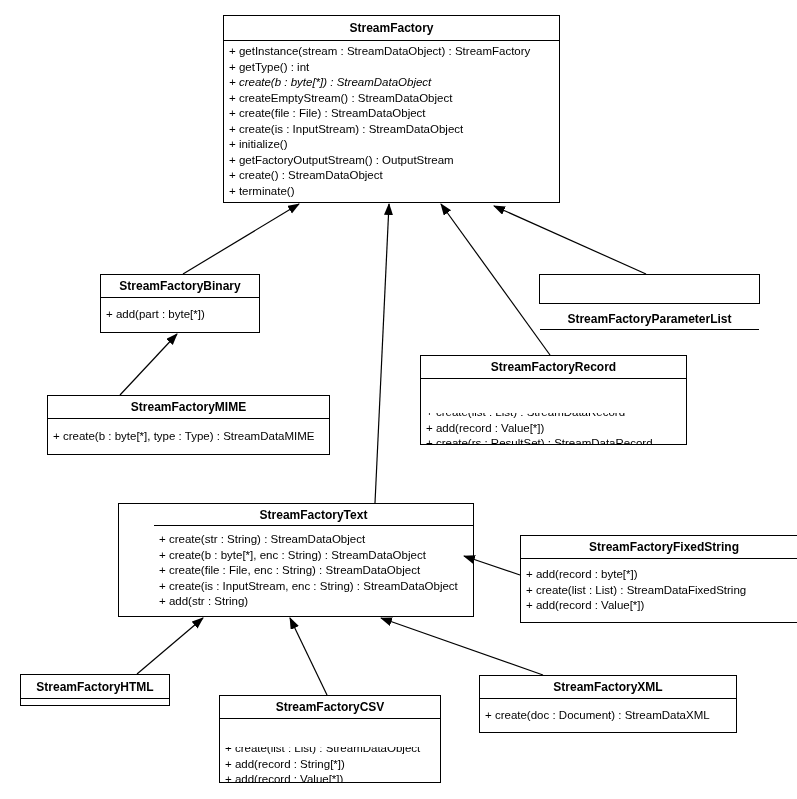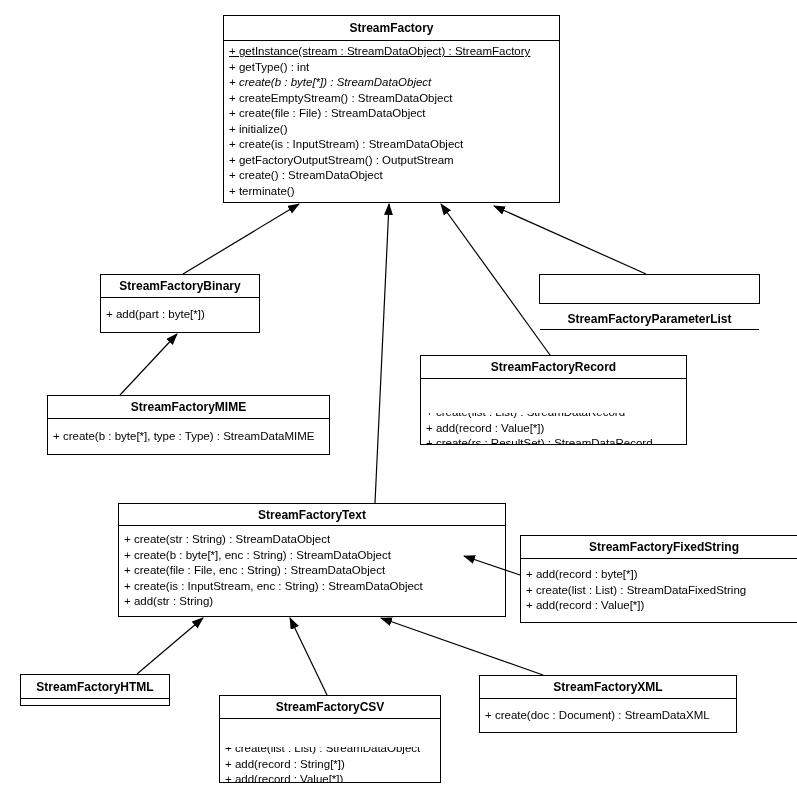--- a/index.html
+++ b/index.html
@@ -35,21 +35,21 @@
     flex-direction: column;
     justify-content: center;
     padding: 0 5px;
     font-size: 11.5px;
     line-height: 15.5px;
     color: #000000;
     overflow: hidden;
   }
   .uml-method { white-space: nowrap; }
   .uml-method.italic { font-style: italic; }
-  .uml-method.underline { text-decoration: underline; }
+  .uml-method.underline { }
   #edges-layer {
     position: absolute;
     inset: 0;
     width: 797px;
     height: 799px;
     pointer-events: none;
   }
   #edges-layer line { stroke: #000000; stroke-width: 1.2; }
 </style>
 </head>
@@ -58,22 +58,22 @@
 <div id="diagram-canvas">
   <div id="classes-layer">
       <div class="uml-class" style="left: 223px; top: 15px; width: 337px; height: 188px; justify-content: flex-end;">
         <div class="uml-title" style="height: 25px;">StreamFactory</div>
         <div class="uml-body">
           <div class="uml-method underline">+ getInstance(stream : StreamDataObject) : StreamFactory</div>
           <div class="uml-method">+ getType() : int</div>
           <div class="uml-method italic">+ create(b : byte[*]) : StreamDataObject</div>
           <div class="uml-method">+ createEmptyStream() : StreamDataObject</div>
           <div class="uml-method">+ create(file : File) : StreamDataObject</div>
+          <div class="uml-method">+ create(is : InputStream) : StreamDataObject</div>
           <div class="uml-method">+ initialize()</div>
-          <div class="uml-method">+ create(is : InputStream) : StreamDataObject</div>
           <div class="uml-method">+ getFactoryOutputStream() : OutputStream</div>
           <div class="uml-method">+ create() : StreamDataObject</div>
           <div class="uml-method">+ terminate()</div>
         </div>
       </div>
       <div class="uml-class" style="left: 100px; top: 274px; width: 160px; height: 59px;">
         <div class="uml-title" style="height: 23px;">StreamFactoryBinary</div>
         <div class="uml-body">
           <div class="uml-method">+ add(part : byte[*])</div>
         </div>
@@ -89,21 +89,21 @@
         </div>
       </div>
       <div class="uml-class" style="left: 420px; top: 355px; width: 267px; height: 90px; gap: 34px;">
         <div class="uml-title" style="height: 23px;">StreamFactoryRecord</div>
         <div class="uml-body">
           <div class="uml-method">+ create(list : List) : StreamDataRecord</div>
           <div class="uml-method">+ add(record : Value[*])</div>
           <div class="uml-method">+ create(rs : ResultSet) : StreamDataRecord</div>
         </div>
       </div>
-      <div class="uml-class" style="left: 118px; top: 503px; width: 388px; height: 114px;">
+      <div class="uml-class" style="left: 118px; top: 503px; width: 356px; height: 114px; padding-left: 35px;">
         <div class="uml-title" style="height: 22px;">StreamFactoryText</div>
         <div class="uml-body">
           <div class="uml-method">+ create(str : String) : StreamDataObject</div>
           <div class="uml-method">+ create(b : byte[*], enc : String) : StreamDataObject</div>
           <div class="uml-method">+ create(file : File, enc : String) : StreamDataObject</div>
           <div class="uml-method">+ create(is : InputStream, enc : String) : StreamDataObject</div>
           <div class="uml-method">+ add(str : String)</div>
         </div>
       </div>
       <div class="uml-class" style="left: 520px; top: 535px; width: 288px; height: 88px;">

